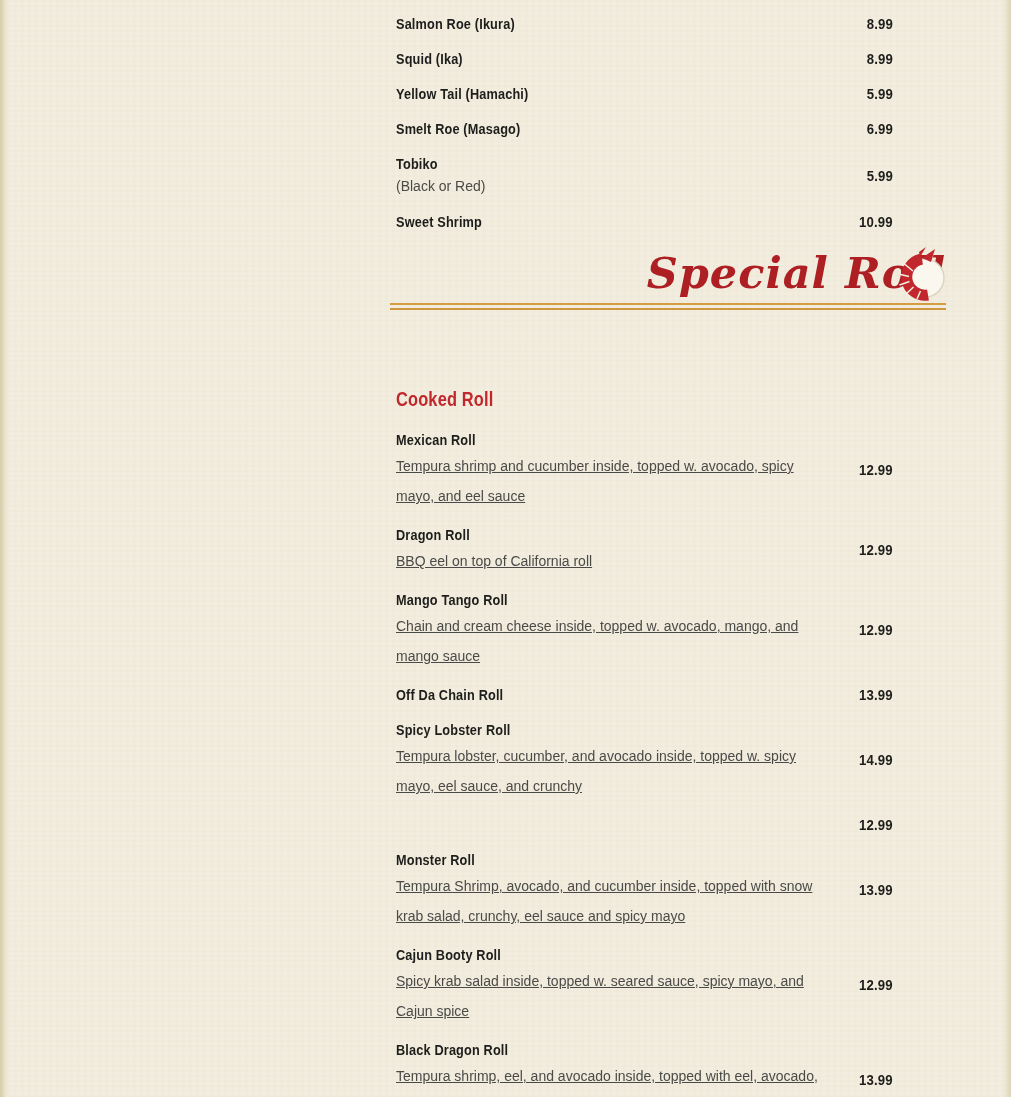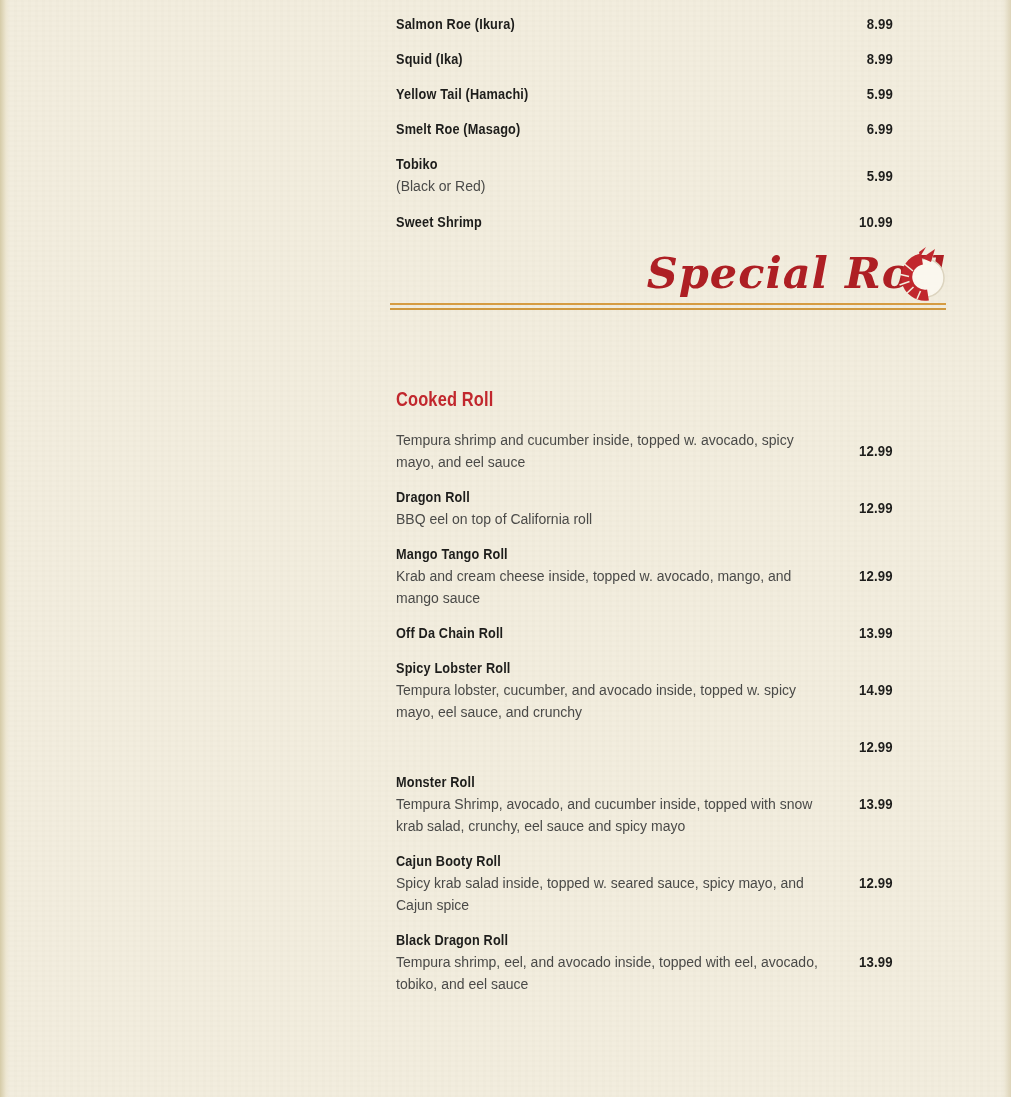--- a/index.html
+++ b/index.html
@@ -33,21 +33,21 @@
   }
   .rows{width:497px;margin-left:6px;}
   .row{display:flex;align-items:center;margin-bottom:13px;}
   .row-text{max-width:424px;}
   .cond{display:inline-block;transform:scaleX(0.82);transform-origin:left center;white-space:nowrap;}
   .item-name{
     font-weight:bold;font-size:15.5px;line-height:22px;color:var(--ink);
     letter-spacing:0.2px;
   }
   .item-note{font-size:14px;line-height:23px;color:var(--desc);}
-  .item-desc{font-size:14px;line-height:22px;color:var(--desc);}
+  .item-desc{font-size:14px;line-height:30px;color:var(--desc);text-decoration:underline;}
   .item-price{
     margin-left:auto;font-weight:bold;font-size:15.5px;line-height:22px;color:var(--ink);
     transform:scaleX(0.85);transform-origin:right center;white-space:nowrap;letter-spacing:0.2px;
   }
   .special-header{position:relative;margin-top:6px;}
   .script-title{
     font-family:"DejaVu Serif", serif;font-style:italic;font-weight:bold;
     font-size:43px;line-height:54px;text-align:right;color:var(--script-red);
     letter-spacing:1px;
   }
@@ -134,35 +134,36 @@
         <path d="M25 53 L28.5 45" stroke="#f2edde" stroke-width="1.6"></path>
       </svg>
       <div class="double-rule"></div>
     </header>
 
     <section>
       <h2><span class="section-heading cond" style="display:inline-block">Cooked Roll</span></h2>
       <div class="rows" id="cooked-items">
           <div class="row">
     <div class="row-text">
+      <div><span class="item-name cond">Mexican Roll</span></div>
       <div class="item-desc">Tempura shrimp and cucumber inside, topped w. avocado, spicy mayo, and eel sauce</div>
     </div>
     <div class="item-price">12.99</div>
   </div>
           <div class="row">
     <div class="row-text">
       <div><span class="item-name cond">Dragon Roll</span></div>
       <div class="item-desc">BBQ eel on top of California roll</div>
     </div>
     <div class="item-price">12.99</div>
   </div>
           <div class="row">
     <div class="row-text">
       <div><span class="item-name cond">Mango Tango Roll</span></div>
-      <div class="item-desc">Krab and cream cheese inside, topped w. avocado, mango, and mango sauce</div>
+      <div class="item-desc">Chain and cream cheese inside, topped w. avocado, mango, and mango sauce</div>
     </div>
     <div class="item-price">12.99</div>
   </div>
           <div class="row">
     <div class="row-text">
       <div><span class="item-name cond">Off Da Chain Roll</span></div>
     </div>
     <div class="item-price">13.99</div>
   </div>
           <div class="row">

